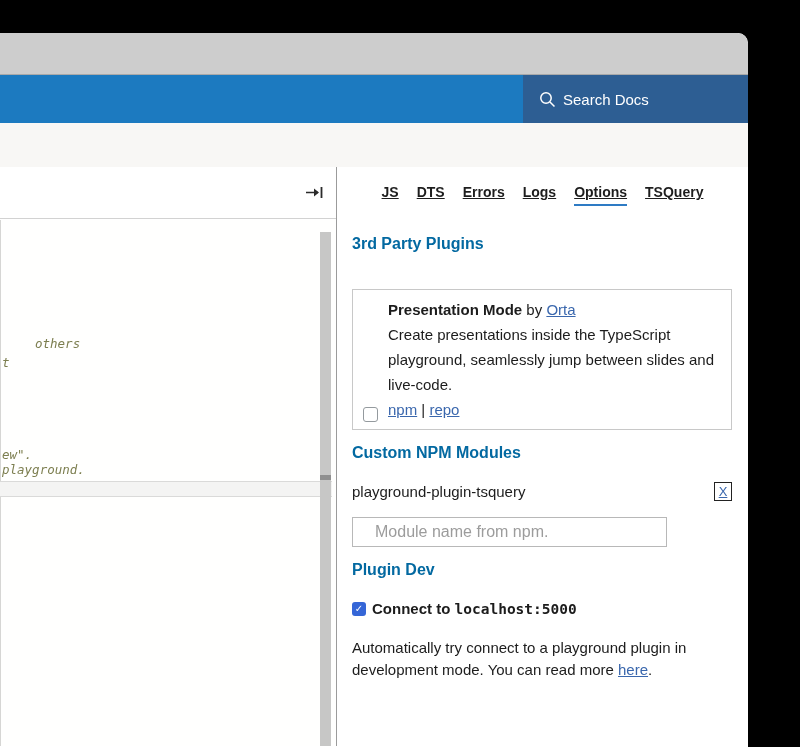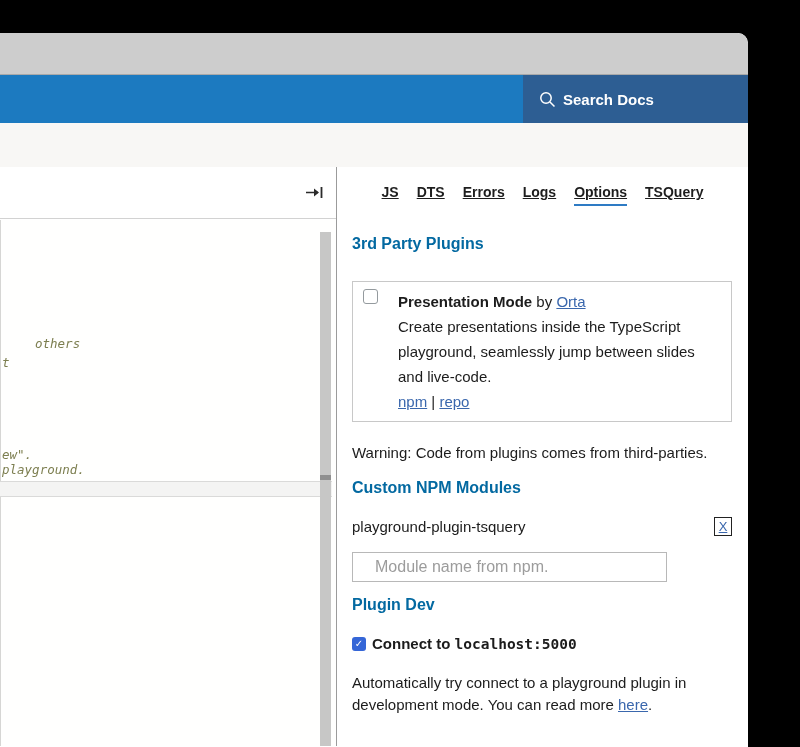--- a/index.html
+++ b/index.html
@@ -9,21 +9,21 @@
   .window { position:absolute; left:0; top:33px; width:748px; height:714px;
             background:#fff; border-top-right-radius:10px; overflow:hidden; }
 
   .titlebar { height:42px; background:#cdcdcd; border-bottom:1px solid #a9a9a9;
               border-top-right-radius:10px; }
 
   .nav { position:relative; height:48px; background:#1c7ac0; }
   .search-btn { position:absolute; right:0; top:0; width:225px; height:48px;
                 background:#2d5e93; display:flex; align-items:center;
                 padding-left:16px; gap:7px; color:#fff; font-size:15px;
-                font-weight:700; cursor:pointer; }
+                font-weight:400; cursor:pointer; }
 
   .substrip { height:44px; background:#f8f7f5; }
 
   .content { position:relative; height:579px; background:#fff; }
 
   
   .left-panel { position:absolute; left:0; top:0; width:337px; height:100%; }
   .left-toolbar { position:relative; height:52px; background:#fff;
                   border-bottom:1px solid #d2d2d2; }
   .collapse-btn { position:absolute; right:11px; top:18px; cursor:pointer; }
@@ -49,22 +49,22 @@
   .tabs { position:absolute; top:17px; left:0; width:100%; display:flex;
           justify-content:center; gap:18px; font-size:14px; font-weight:700;
           color:#1d1d1d;text-decoration:underline; }
   .tab { cursor:pointer; padding-bottom:4px; }
   .tab.active { border-bottom:2px solid #2e7bc4; }
 
   .sb-content { position:absolute; left:15px; top:68px; width:380px;
                 color:#1c1c1c; font-size:15px; }
   .sb-heading { font-size:16px; font-weight:700; color:#0369a1; }
 
-  .plugin-box { margin-top:28px; border:1px solid #c8c8c8; background:#fff;
-                padding:7px 10px; display:flex; align-items:flex-start; gap:20px;
+  .plugin-box { margin-top:36px; border:1px solid #c8c8c8; background:#fff;
+                padding:7px 10px; display:flex; align-items:flex-end; gap:10px;
                 min-height:137px; }
   .checkbox-empty { width:15px; height:15px; border:1px solid #949a9e;
                     border-radius:3px; background:#fff; flex:0 0 auto;
                     cursor:pointer; }
   .plugin-text { width:334px; line-height:25px; }
   .plugin-title { font-weight:700; }
   a, .link { color:#3a67ad; text-decoration:underline; cursor:pointer; }
 
   .warning { margin-top:18px; line-height:25px; width:370px; }
   .custom-heading { margin-top:14px; }
@@ -153,21 +153,20 @@
 
         <div class="plugin-box">
           <div class="checkbox-empty"></div>
           <div class="plugin-text">
             <div><span class="plugin-title">Presentation Mode</span><span> by </span><a>Orta</a></div>
             <div>Create presentations inside the TypeScript playground, seamlessly jump between slides and live-code.</div>
             <div><a>npm</a><span style="white-space:pre;"> | </span><a>repo</a></div>
           </div>
         </div>
 
-        <div class="warning">Warning: Code from plugins comes from third-parties.</div>
 
         <div class="sb-heading custom-heading">Custom NPM Modules</div>
 
         <div class="module-row">
           <span>playground-plugin-tsquery</span>
           <button class="x-btn">X</button>
         </div>
 
         <input class="npm-input" type="text" placeholder="Module name from npm." style="">
 

